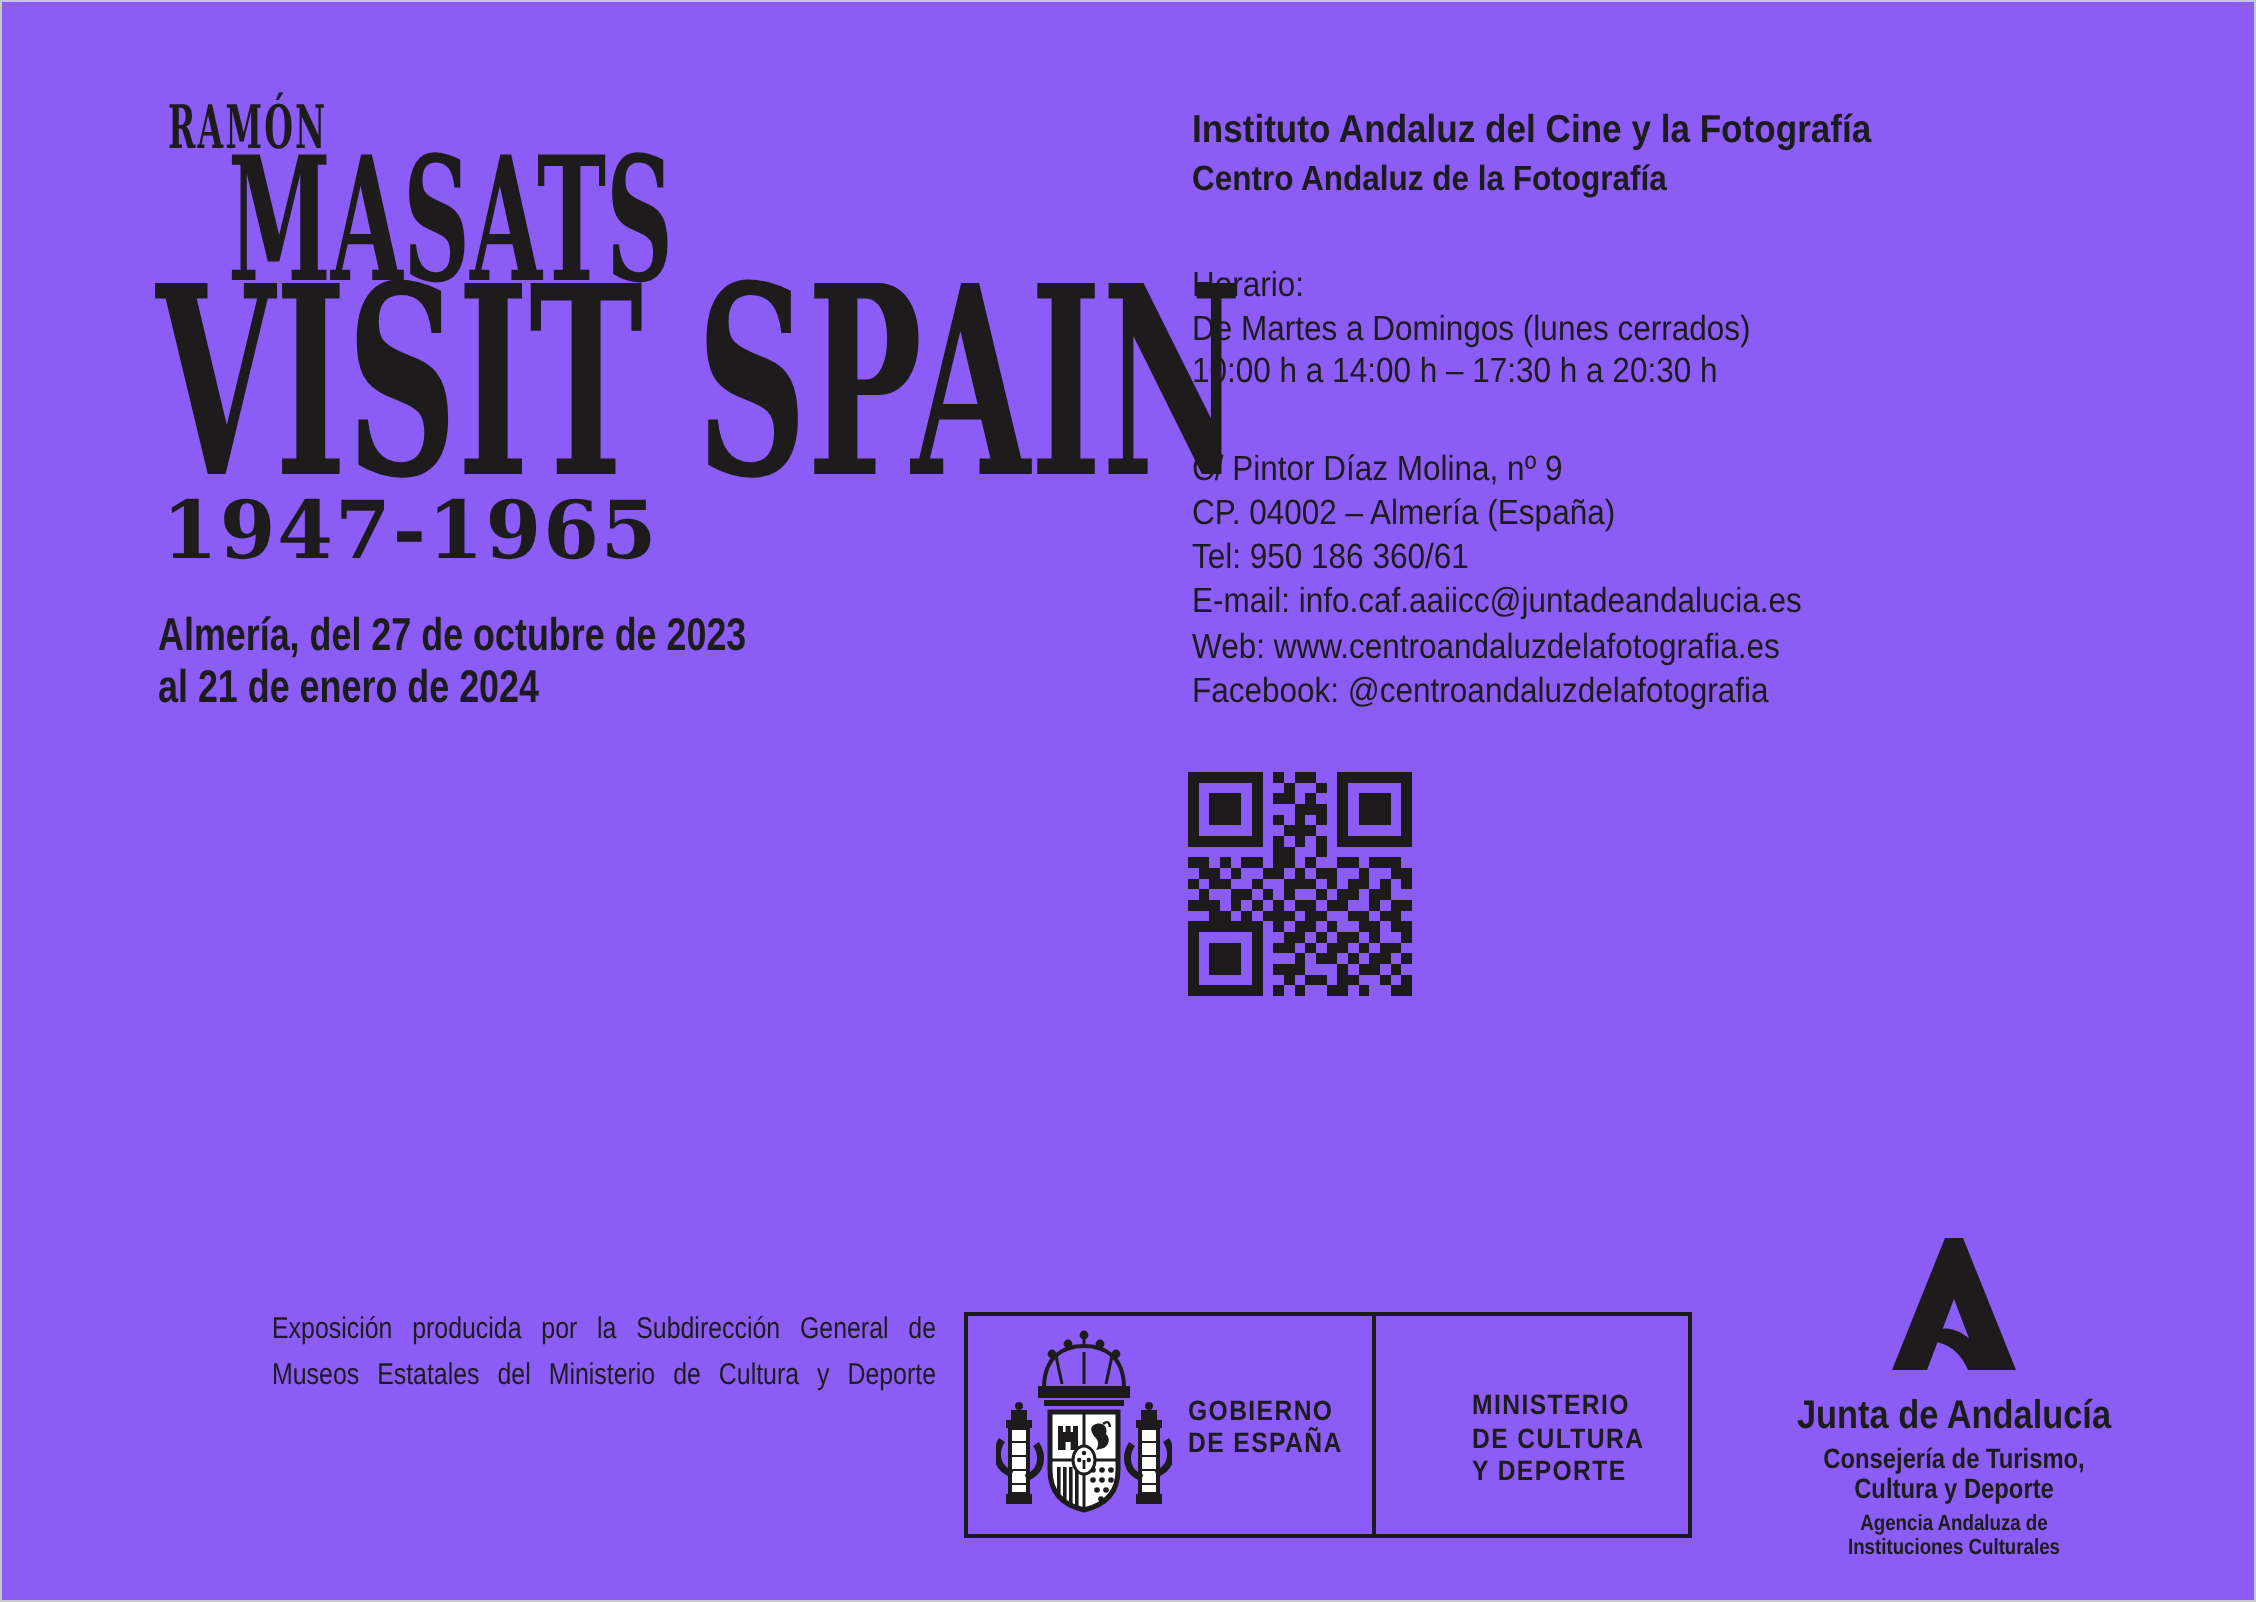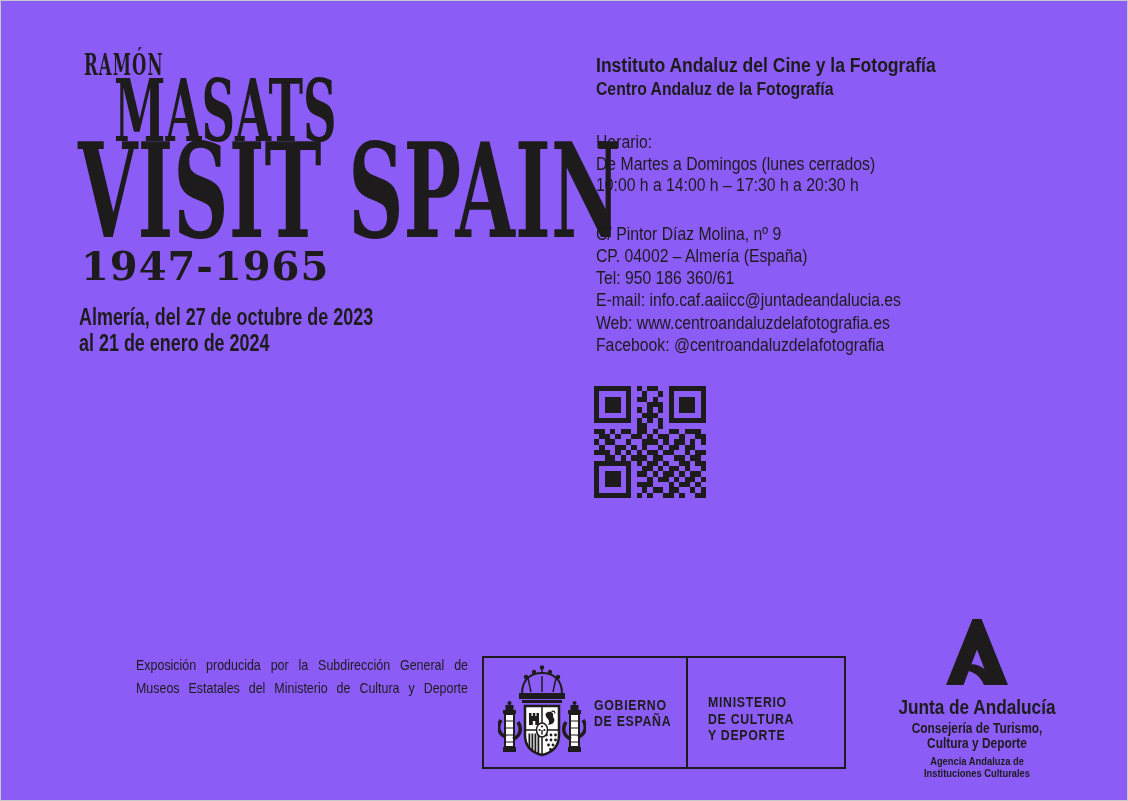--- a/index.html
+++ b/index.html
@@ -26,21 +26,21 @@
   .rc-addr{margin-top:26px; font-size:17.5px; line-height:22.3px;}
   
   .qr{left:593px; top:385px; width:112px; height:112px; color:var(--ink);}
   
   .credit{left:135px; top:653px; width:400px; font-size:15px; line-height:22.5px;
           transform:scaleX(.83); transform-origin:left top; white-space:normal;}
   .credit div{text-align:justify; text-align-last:justify;}
   .gov-box{left:481px; top:655px; width:364px; height:113px; border:2.5px solid var(--ink);
            box-sizing:border-box; display:flex;}
   .gov-left{width:204px; position:relative; border-right:2.5px solid var(--ink); box-sizing:border-box;}
-  .gov-right{flex:1; position:relative;}
+  .gov-right{flex:1; position:relative;margin-left:28px;}
   .escudo{position:absolute; left:14px; top:4px; color:var(--ink);}
   .gob-text{position:absolute; left:110px; top:40px; font-size:14px; font-weight:700;
             letter-spacing:.8px; line-height:15.5px; transform:scaleX(.88); transform-origin:left top; white-space:nowrap;}
   .min-text{position:absolute; left:20px; top:36px; font-size:14px; font-weight:700;
             letter-spacing:.8px; line-height:16.5px; transform:scaleX(.88); transform-origin:left top; white-space:nowrap;}
   .junta{left:876px; top:618px; width:200px; text-align:center; white-space:normal;}
   .junta-mark{display:inline-block; color:var(--ink);}
   .junta-name{margin-top:7px; font-size:20px; font-weight:700; line-height:24px;
               transform:scaleX(.86); transform-origin:center top;}
   .junta-dept{margin-top:2px; font-size:14px; font-weight:700; line-height:14.5px;

